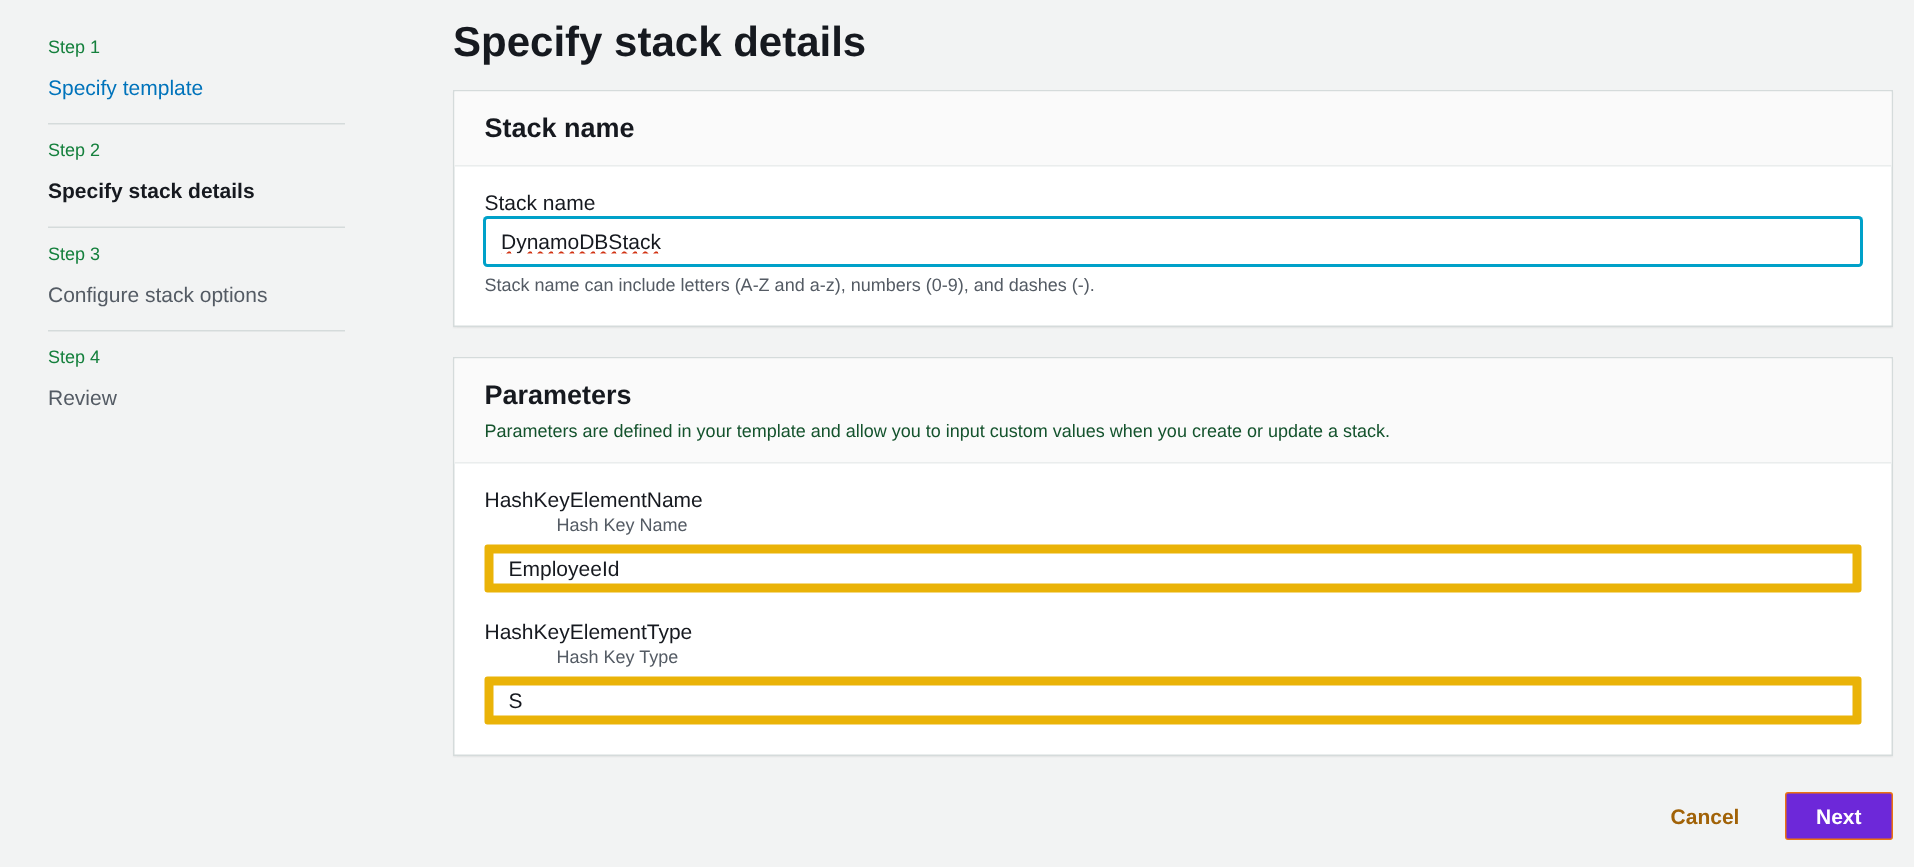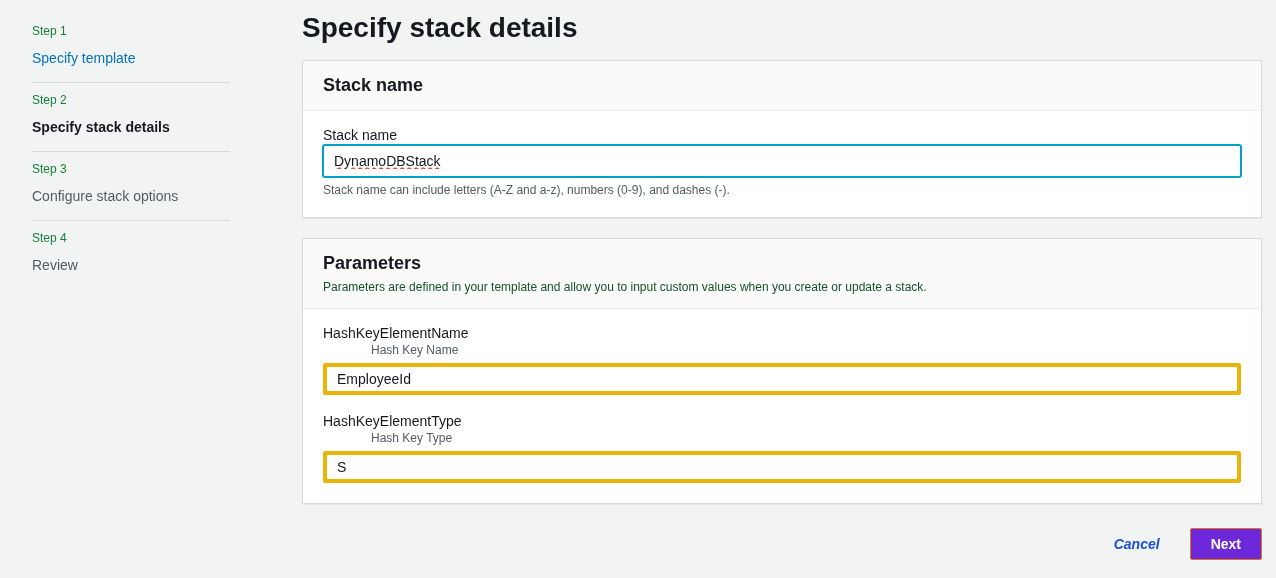--- a/index.html
+++ b/index.html
@@ -71,21 +71,21 @@
   .field:last-child { margin-bottom: 0; }
   .field-label { font-size: 14px; color: #16191f; margin-bottom: 2px; }
   .field-desc { font-size: 12px; color: #545b64; margin-bottom: 6px; margin-left: 48px; }
   .field-helper { font-size: 12px; color: #545b64; margin-top: 6px; }
 
   input.text-input {
     width: 100%;
     font-size: 14px;
     padding: 6px 10px;
     height: 32px;
-    border: 4px solid #eab308;
+    border: 6px solid #eab308;
     border-radius: 2px;
     color: #16191f;
     font-family: inherit;
   }
   input.text-input.focused {
     border: 1px solid #00a1c9;
     box-shadow: 0 0 0 1px #00a1c9;
   }
   input.text-input.underline-spell {
     text-decoration: underline;
@@ -108,23 +108,22 @@
     border-radius: 2px;
     cursor: pointer;
     background: #fff;
     border: 1px solid #545b64;
     color: #545b64;
     font-family: inherit;
   }
   .btn-link {
     background: transparent;
     border: none;
-    color: #1d4ed8;
+    color: #a16207;
     font-weight: 700;
-    font-style: italic;
   }
   .btn-primary {
     background: #6d28d9; 
     border: 1px solid #ec7211;
     color: #fff;
   }
 </style>
 </head>
 <body>
 

